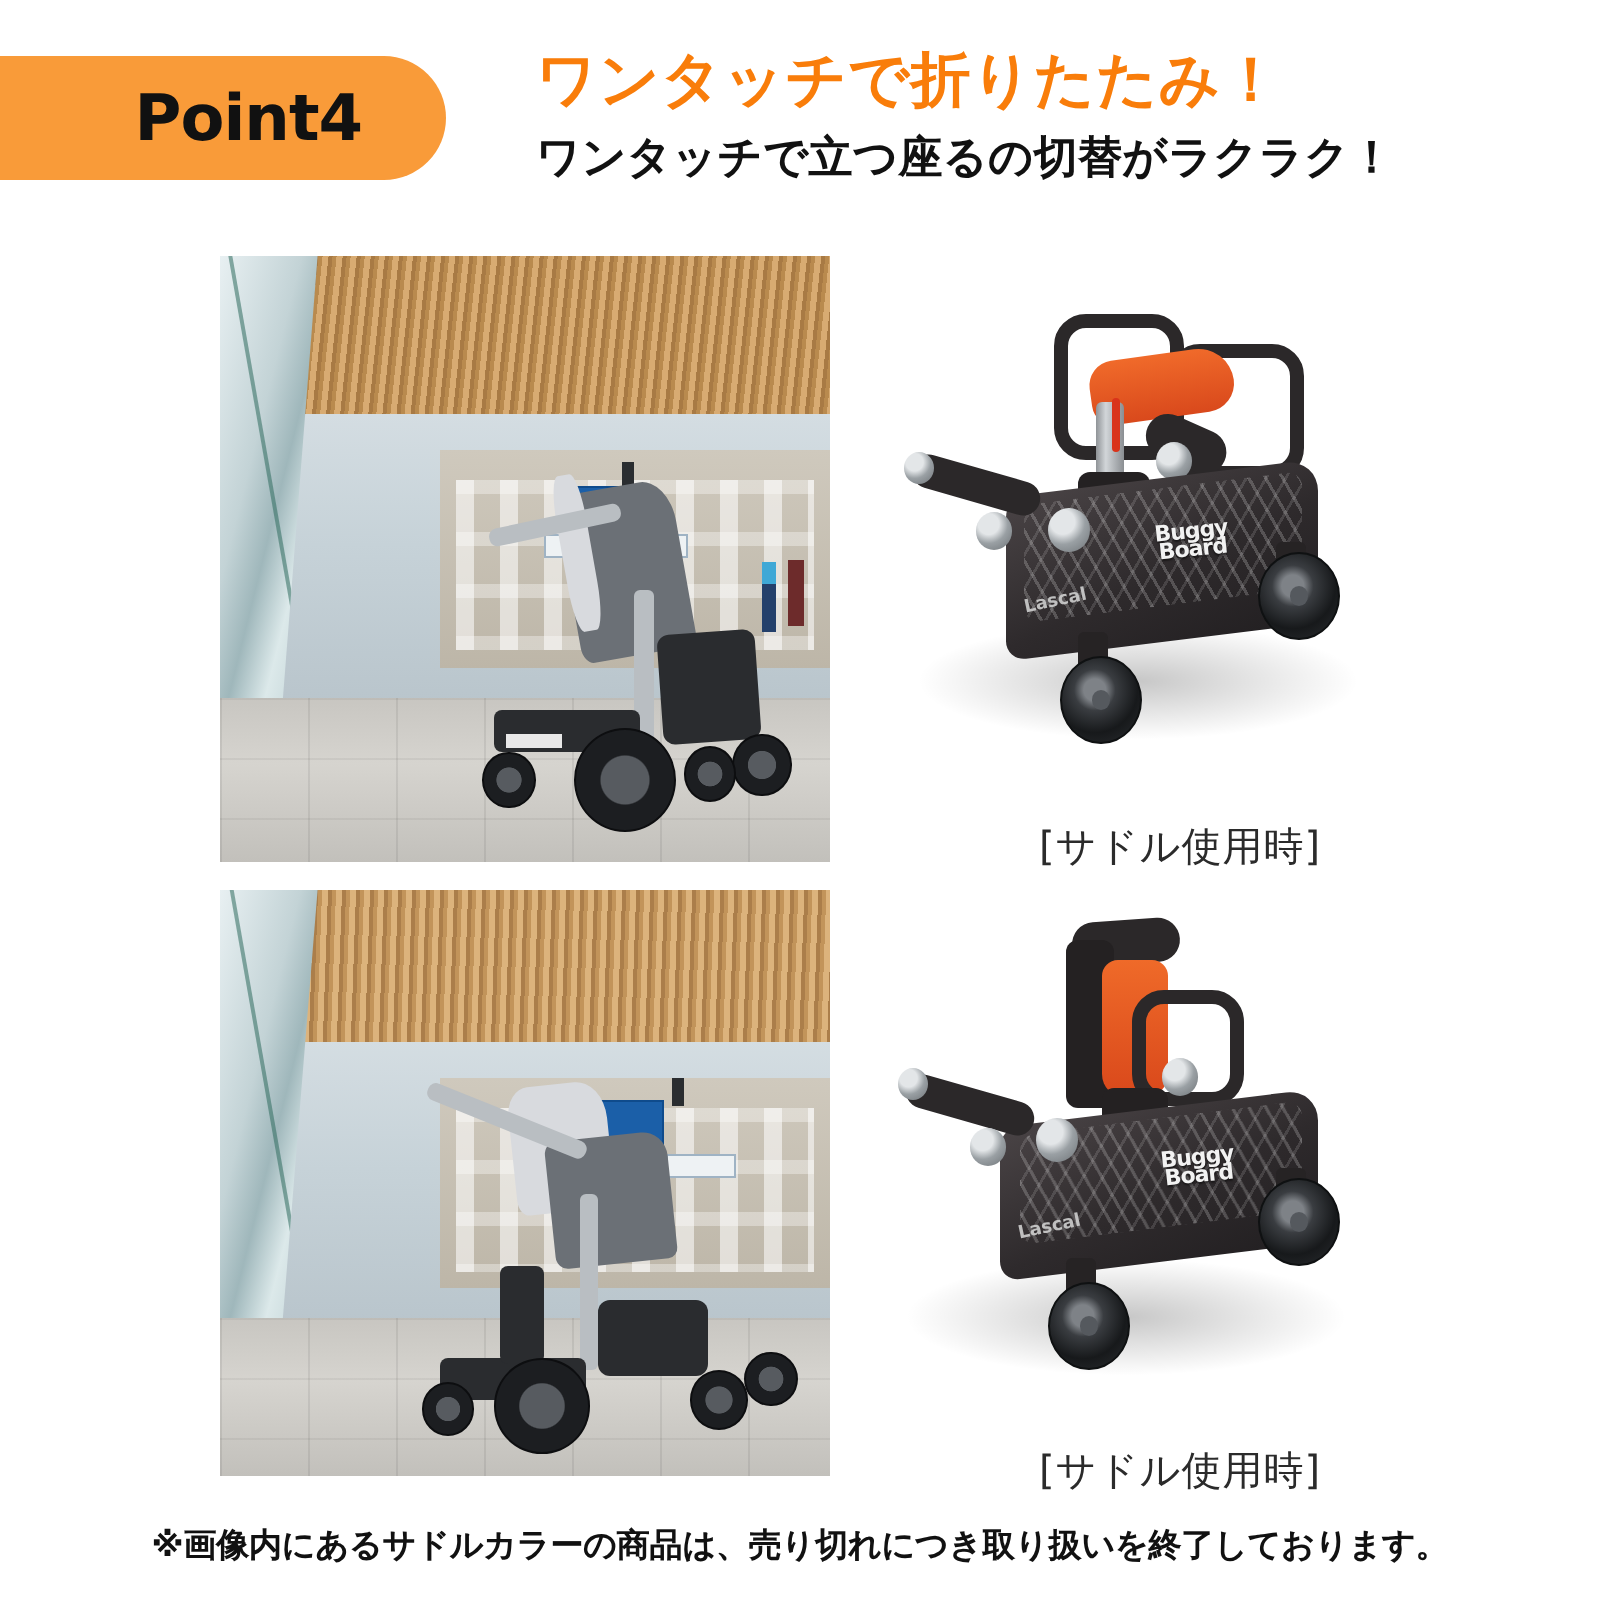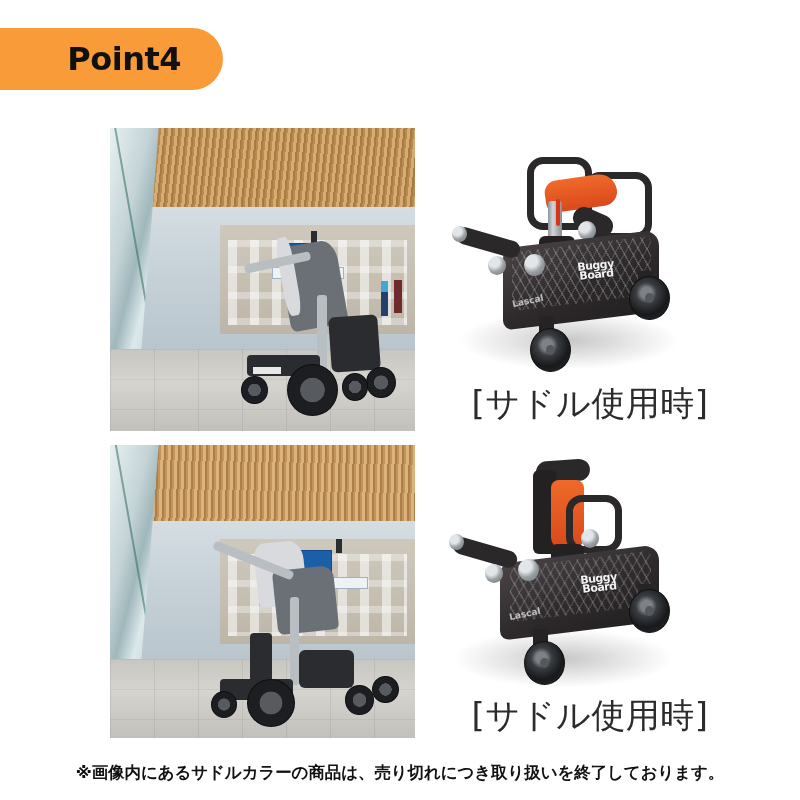--- a/index.html
+++ b/index.html
@@ -247,24 +247,25 @@
     background: radial-gradient(ellipse at 50% 50%, rgba(0,0,0,.22) 0%, rgba(0,0,0,0) 70%);
   }
   .pb-handlebar { position:absolute; border:7px solid #2b2829; border-radius:16px; background:transparent; }
 
   
   .caption {
     position: absolute;
     width: 300px;
     text-align: center;
     color: #2b2b2b;
-    font-size: 34px;
+    font-size: 20px;
     line-height: 30px;
     letter-spacing: 0.5px;
     font-family: "DejaVu Sans", "Liberation Sans", sans-serif;
+    margin-top: 20px;
   }
   .caption-top { left: 440px; top: 388px; }
   .caption-bottom { left: 440px; top: 700px; }
 
   
   .footnote {
     position: absolute;
     left: 0; top: 762px;
     width: 800px;
     text-align: center;
@@ -278,20 +279,24 @@
 </style>
 </head>
 <body>
 
 <div class="header">
 
   <div class="point-badge">
     <span class="point-badge-label">Point4</span>
   </div>
 
+  <div class="headline-block">
+    <div class="headline-main">ワンタッチで折りたたみ！</div>
+    <div class="headline-sub">ワンタッチで立つ座るの切替がラクラク！</div>
+  </div>
 
 </div>
 
 <div class="photo-lifestyle-top">
   <div class="scene">
     <div class="bg-ceiling"></div>
     <div class="bg-glass"></div>
     <div class="bg-building"></div>
     <div class="sign-blue" style="left:56%;top:38%;width:9%;height:6%;"></div>
     <div class="sign-white" style="left:53%;top:46%;width:11%;height:3.2%;"></div>

